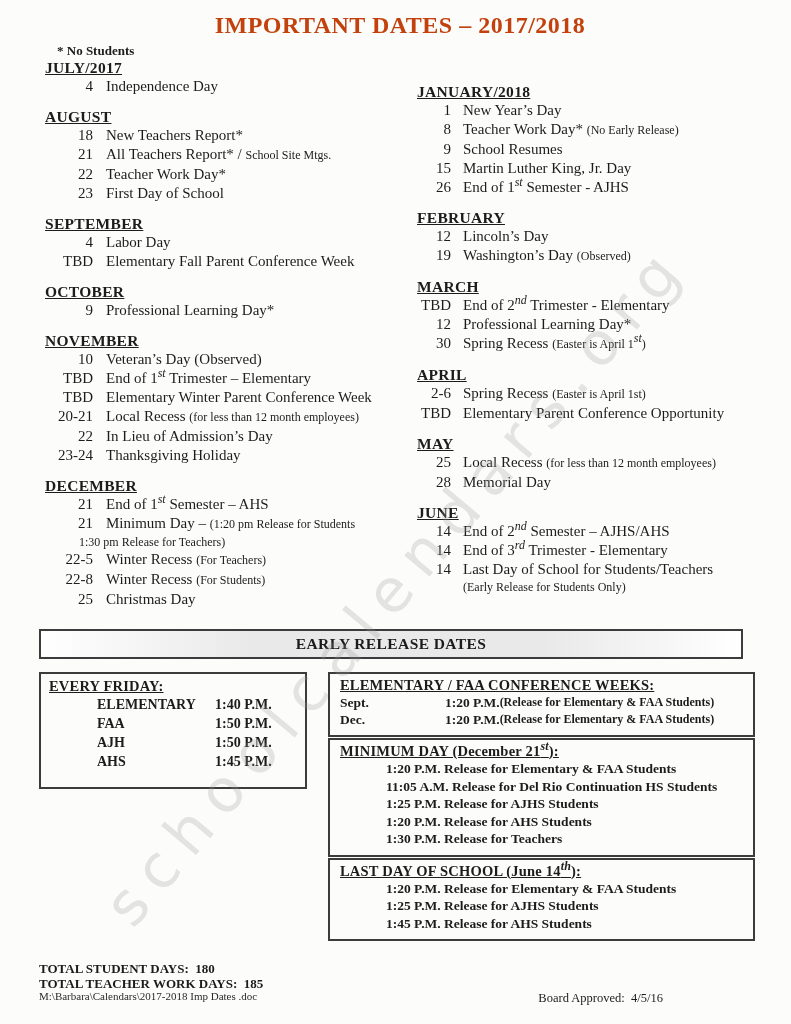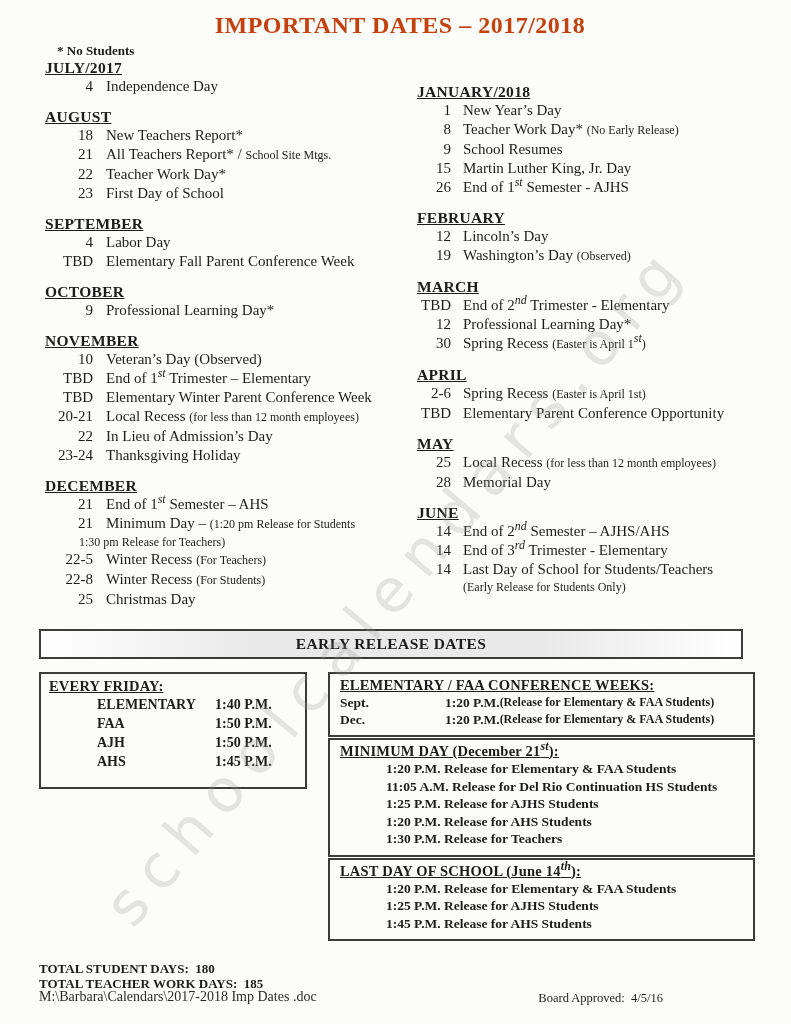--- a/index.html
+++ b/index.html
@@ -35,21 +35,21 @@
   .ef-row { display:flex; font-size:14px; font-weight:bold; line-height:19px; }
   .ef-label { margin-left:48px; width:118px; }
   .right-stack { flex:1; margin-left:21px; display:flex; flex-direction:column; gap:1px; }
   .rs-box { border:2px solid #3c3c3c; padding:3px 8px 7px 10px; }
   .cw-row { display:flex; font-size:13.5px; font-weight:bold; line-height:17px; }
   .cw-label { width:105px; flex-shrink:0; }
   .cw-note { font-size:12px; }
   .rs-line { font-size:13.5px; font-weight:bold; line-height:17.5px; margin-left:46px; }
   .footer { display:flex; margin:20px 0 0 -6px; }
   .totals .tot { font-weight:bold; font-size:13px; line-height:15px; white-space:pre-wrap; }
-  .file-path { font-size:14px; line-height:11px; color:#2a2a2a; }
+  .file-path { font-size:11px; line-height:11px; color:#2a2a2a; }
   .approval { margin-left:auto; margin-right:92px; font-size:12.5px; line-height:15px; white-space:pre-wrap; }
   .watermark {
     position:absolute; left:50%; top:57%;
     transform:translate(-50%,-50%) rotate(-50deg);
     font-size:60px; letter-spacing:14px; font-family:"DejaVu Sans",sans-serif;
     color:rgba(150,150,150,.25); white-space:nowrap; pointer-events:none;
   }
 </style>
 </head>
 <body>

